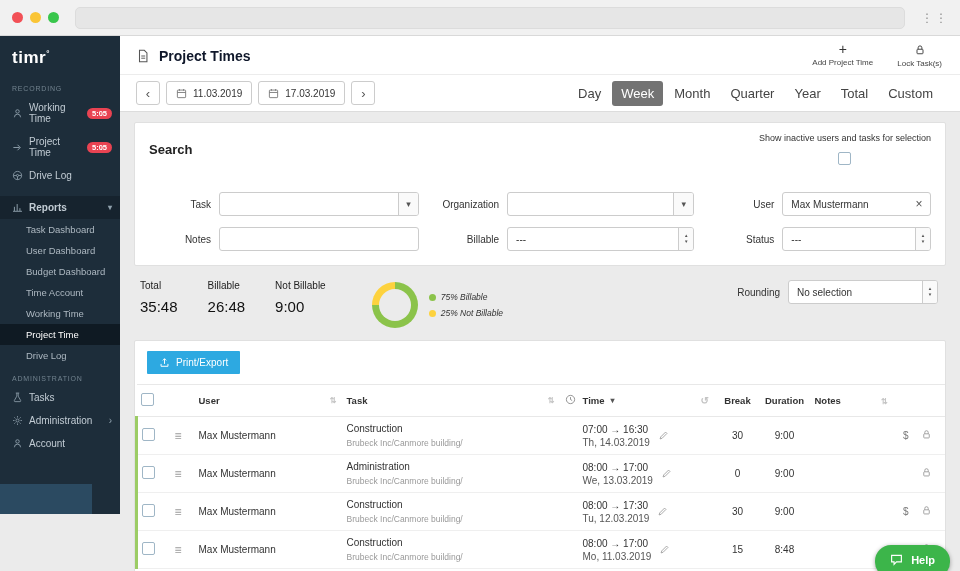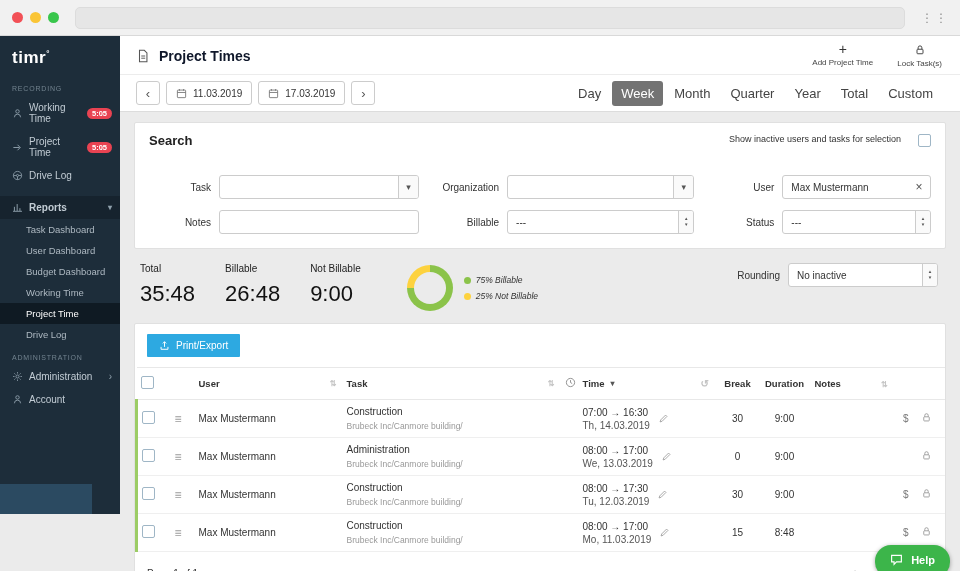--- a/index.html
+++ b/index.html
@@ -53,38 +53,38 @@
   .view{padding:5px 9px;font-size:13px;color:#444;border-radius:3px;cursor:pointer;}
   .view.active{background:#737373;color:#fff;}
 
   .content{flex:1;padding:10px 14px 0;position:relative;min-width:0;}
   .card{background:#fff;border:1px solid #e0e0e0;border-radius:2px;}
 
   
   .search-card{padding:10px 14px 14px;}
   .search-head{display:flex;align-items:center;justify-content:space-between;margin-bottom:27px;}
   .search-title{font-size:13px;font-weight:bold;color:#222;}
-  .show-inactive{display:flex;gap:17px;font-size:9px;color:#333;}
+  .show-inactive{display:flex;align-items:center;gap:9px;font-size:9px;color:#333;flex-direction:column;}
   .checkbox{width:13px;height:13px;border:1px solid #9fb6c6;border-radius:2px;background:#fff;display:inline-block;flex-shrink:0;cursor:pointer;}
   .search-grid{display:grid;grid-template-columns:1.05fr 1fr .85fr;gap:11px 18px;}
   .field{display:flex;align-items:center;gap:8px;min-width:0;}
   .field label{width:62px;text-align:right;font-size:10px;color:#333;flex-shrink:0;}
   .control{flex:1;height:24px;border:1px solid #ccc;border-radius:3px;background:#fff;display:flex;align-items:center;font-size:10px;color:#333;min-width:0;overflow:hidden;}
   .control input{border:0;outline:0;flex:1;height:100%;padding:0 8px;font-size:10px;font-family:inherit;background:transparent;min-width:0;color:#333;}
   .combo-btn{width:20px;height:100%;border-left:1px solid #ccc;display:flex;align-items:center;justify-content:center;color:#555;font-size:9px;background:#fafafa;cursor:pointer;}
   .clear-btn{width:22px;display:flex;align-items:center;justify-content:center;color:#555;font-size:12px;cursor:pointer;}
   .select{cursor:pointer;}
   .select .val{flex:1;padding-left:8px;}
   .stepper{width:15px;height:100%;border-left:1px solid #ccc;display:flex;flex-direction:column;align-items:center;justify-content:center;color:#555;background:#fafafa;}
   .stepper span{font-size:4.5px;line-height:1.3;}
 
   
   .summary{display:flex;align-items:flex-start;padding:14px 6px 10px;gap:30px;}
   .sum-block .lbl{font-size:10px;color:#222;}
-  .sum-block .val{font-size:22px;color:#111;margin-top:7px;}
+  .sum-block .val{font-size:15px;color:#111;margin-top:7px;}
   .donut-wrap{display:flex;align-items:center;gap:11px;margin-left:16px;margin-top:2px;font-style:italic;}
   .donut{width:46px;height:46px;border-radius:50%;background:conic-gradient(#8bc34a 0 75%, #fdd23e 75% 100%);position:relative;}
   .donut::after{content:"";position:absolute;inset:7px;background:#ebebeb;border-radius:50%;}
   .legend{display:flex;flex-direction:column;gap:6px;font-size:8.5px;color:#333;}
   .legend-row{display:flex;align-items:center;gap:5px;}
   .dot{width:7px;height:7px;border-radius:50%;flex-shrink:0;}
   .dot.green{background:#8bc34a}.dot.yellow{background:#fdd23e}
   .sum-right{margin-left:auto;display:flex;flex-direction:column;gap:8px;padding-right:2px;}
   .sum-right .field label{width:52px;}
   .sum-right .control{width:150px;flex:none;}
@@ -217,26 +217,33 @@
     <div class="side-item reports">
       <svg class="ic">
           <use href="#i-chart"></use>
         </svg>
       <span>Reports</span>
       <span class="caret">▾</span>
     </div>
     <div class="sub-item">Task Dashboard</div>
     <div class="sub-item">User Dashboard</div>
     <div class="sub-item">Budget Dashboard</div>
+    <div class="sub-item">Time Account</div>
     <div class="sub-item">Working Time</div>
     <div class="sub-item active">Project Time</div>
     <div class="sub-item">Drive Log</div>
 
     <div class="side-section">ADMINISTRATION</div>
 
+    <div class="side-item">
+      <svg class="ic">
+          <use href="#i-flask"></use>
+        </svg>
+      <span>Tasks</span>
+    </div>
     <div class="side-item">
       <svg class="ic">
           <use href="#i-gear"></use>
         </svg>
       <span>Administration</span>
       <span class="caret-r">›</span>
     </div>
     <div class="side-item">
       <svg class="ic">
           <use href="#i-person"></use>
@@ -390,21 +397,21 @@
             <div class="legend-row">
                 <span class="dot yellow"></span>
                 <span>25% Not Billable</span>
               </div>
           </div>
         </div>
         <div class="sum-right">
           <div class="field">
             <label>Rounding</label>
             <div class="control select">
-              <span class="val">No inactive</span>
+              <span class="val">No selection</span>
               <span class="stepper">
                   <span>▲</span>
                   <span>▼</span>
                 </span>
             </div>
           </div>
         </div>
       </div>
 
       <div class="card table-card">

